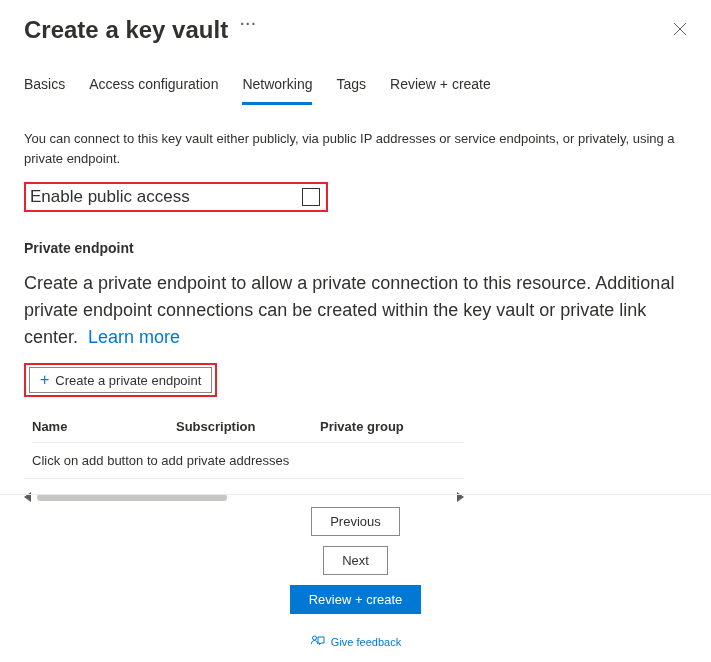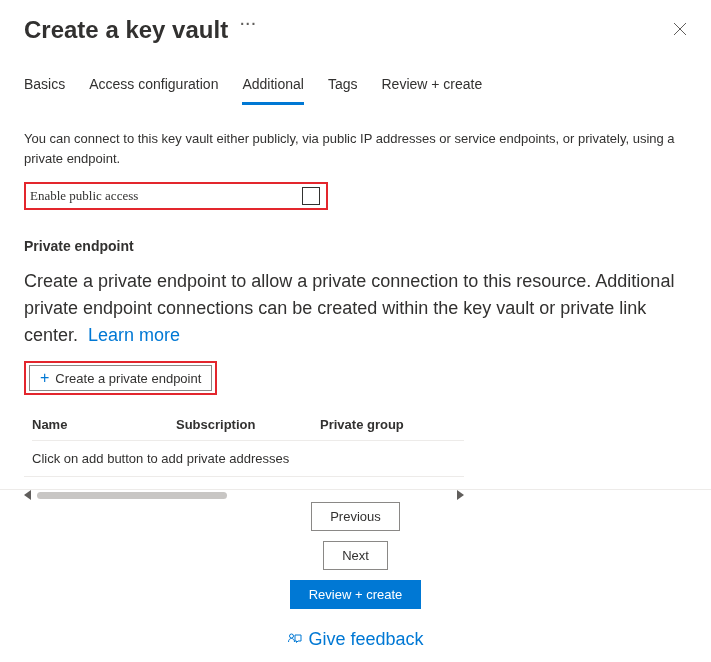--- a/index.html
+++ b/index.html
@@ -71,23 +71,22 @@
     .checkbox-row {
       display: flex;
       align-items: center;
       justify-content: space-between;
       width: 304px;
       padding: 3px 6px 3px 4px;
       border: 2px solid #e3262d;
       margin-bottom: 28px;
     }
     .checkbox-label {
-      font-size: 13px;
-      color: #323130;
-      font-family: Liberation Serif, serif;
+      font-size: 17px;
+      color: #323130;
     }
     .checkbox-box {
       width: 18px;
       height: 18px;
       border: 1px solid #323130;
       background: #fff;
       cursor: pointer;
     }
     .section-title {
       font-size: 14px;
@@ -203,21 +202,21 @@
       border-color: #0078d4;
       color: #ffffff;
     }
     .footer-spacer { flex: 1; }
     .feedback {
       display: flex;
       align-items: center;
       gap: 5px;
       color: #0078d4;
       cursor: pointer;
-      font-size: 18px;
+      font-size: 11px;
     }
     .feedback svg { width: 16px; height: 16px; }
   </style>
 </head>
 <body>
 
 <div class="header">
   <div class="title">
     <span>Create a key vault</span>
     <span class="title-more">···</span>
@@ -225,21 +224,21 @@
   <button class="close-btn">
     <svg width="14" height="14" viewBox="0 0 14 14">
         <path d="M1 1 L13 13 M13 1 L1 13" stroke="#605e5c" stroke-width="1"></path>
       </svg>
   </button>
 </div>
 
 <div class="tabs">
   <div class="tab">Basics</div>
   <div class="tab">Access configuration</div>
-  <div class="tab active">Additional</div>
+  <div class="tab active">Networking</div>
   <div class="tab">Tags</div>
   <div class="tab">Review + create</div>
 </div>
 
 <div class="content">
   <p class="intro">You can connect to this key vault either publicly, via public IP addresses or service endpoints, or privately, using a private endpoint.</p>
 
   <div class="checkbox-row">
     <span class="checkbox-label">Enable public access</span>
     <span class="checkbox-box"></span>

